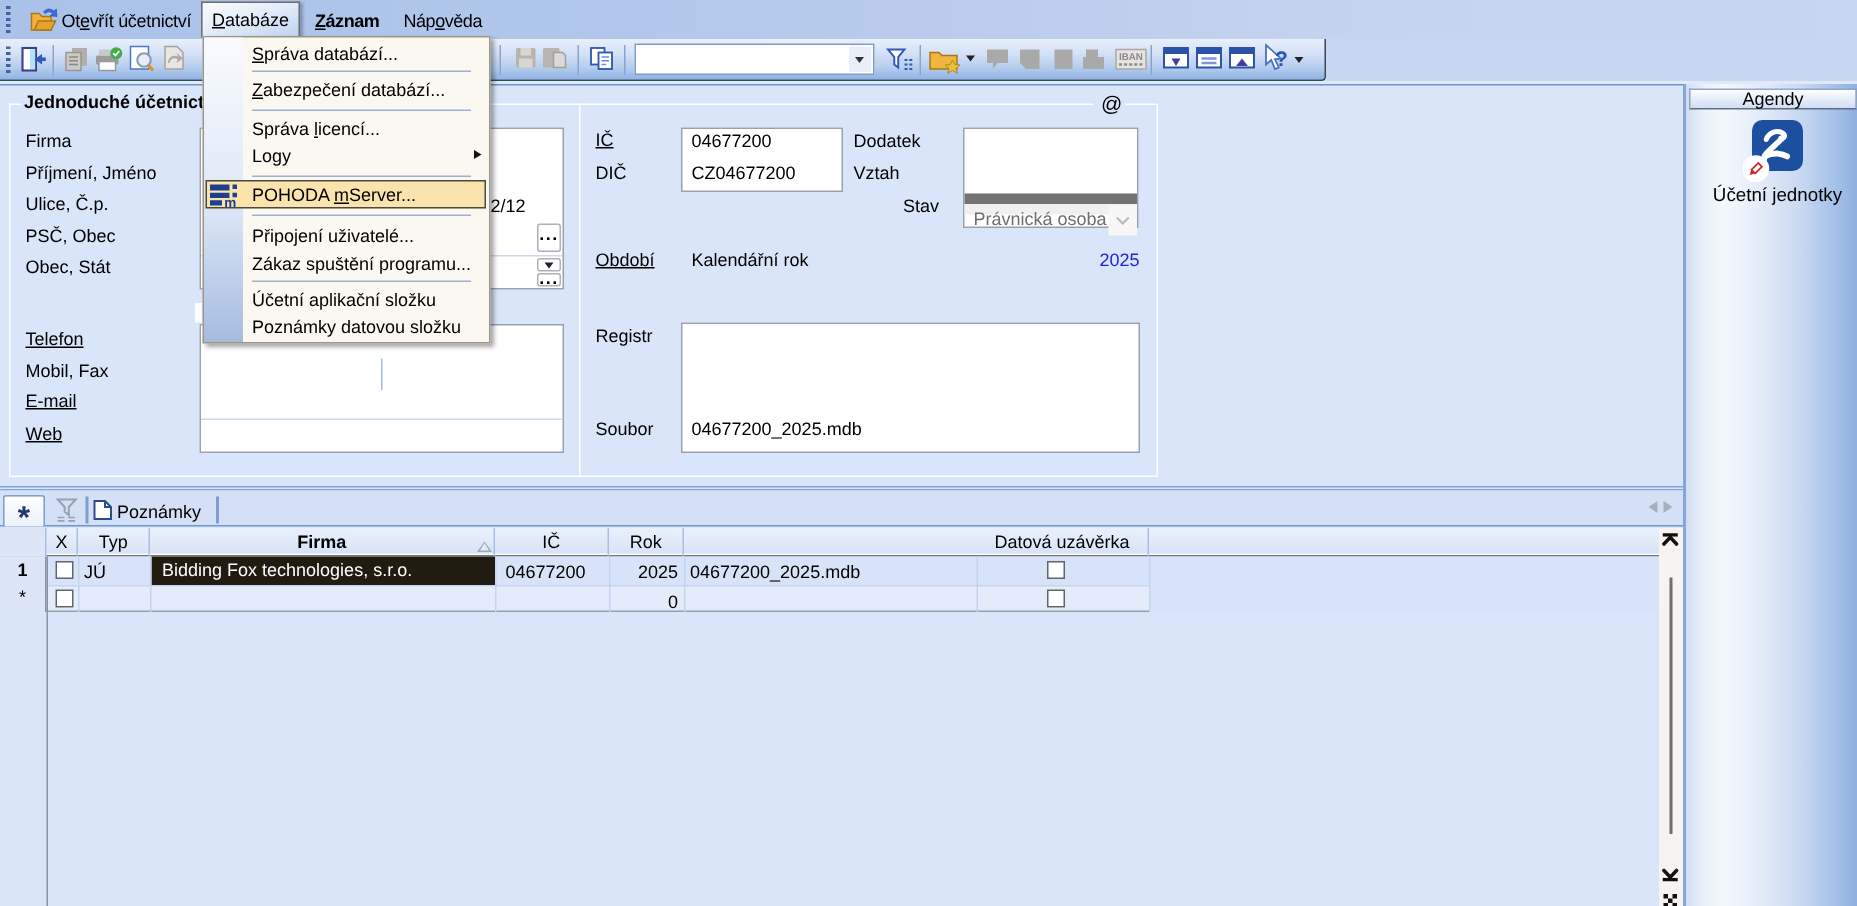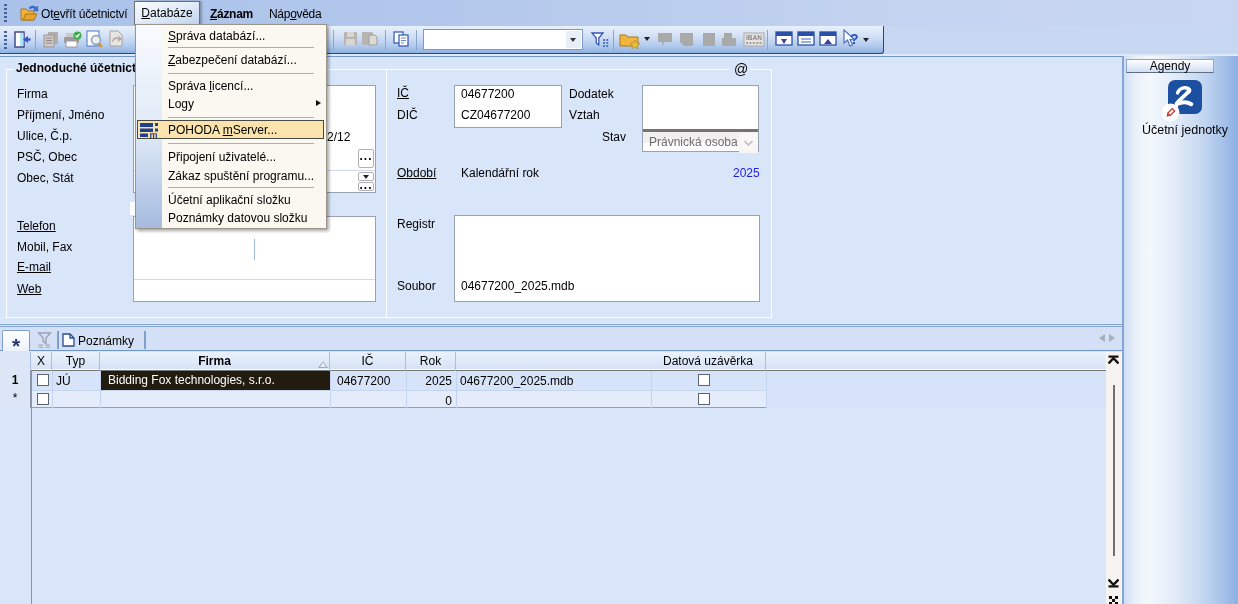--- a/index.html
+++ b/index.html
@@ -154,21 +154,21 @@
 
 <div class="a" style="left:397px;top:86px"><u>IČ</u></div>
 <div class="a" style="left:397px;top:108px">DIČ</div>
 <div class="a" style="left:454px;top:85px;width:108px;height:43px;background:#fff;border:1px solid #98a2b0"></div>
 <div class="a" style="left:461px;top:87px">04677200</div>
 <div class="a" style="left:461px;top:108px">CZ04677200</div>
 <div class="a" style="left:569px;top:87px">Dodatek</div>
 <div class="a" style="left:569px;top:108px">Vztah</div>
 <div class="a" style="left:602px;top:130px">Stav</div>
 <div class="a" style="left:642px;top:85px;width:117px;height:67px;background:#fff;border:1px solid #98a2b0"></div>
-<div class="a" style="left:643px;top:129px;width:115px;height:14px;background:#f1eff0;border-top:3px solid #737373;color:#6e6e6e;line-height:21px;padding-left:6px">Právnická osoba
+<div class="a" style="left:643px;top:129px;width:115px;height:14px;background:#f1eff0;border-top:7px solid #737373;color:#6e6e6e;line-height:21px;padding-left:6px">Právnická osoba
   <div class="a" style="right:0;top:1px;width:19px;height:20px;background:#f8f6f7">
     <svg width="19" height="20" viewBox="0 0 19 20">
         <path d="M5.5 8 L9.5 12 L13.5 8" stroke="#b4bac2" stroke-width="1.4" fill="none"></path>
       </svg>
   </div>
 </div>
 <div class="a" style="left:397px;top:166px"><u>Období</u></div>
 <div class="a" style="left:461px;top:166px">Kalendářní rok</div>
 <div class="a" style="left:733px;top:166px;color:#2222dd">2025</div>
 
@@ -251,21 +251,21 @@
       <rect x="7" y="1" width="3" height="3"></rect>
       <rect x="4" y="4" width="3" height="3"></rect>
       <rect x="1" y="7" width="3" height="3"></rect>
       <rect x="7" y="7" width="3" height="3"></rect>
     </g>
 </svg>
 
 <div class="a" style="left:1122px;top:56px;width:2px;height:548px;background:#86a6d8"></div>
 
 <div class="a" style="left:1124px;top:56px;width:114px;height:548px;background:linear-gradient(to right,#cfdef4 0%,#e9f0fa 10%,#f3f8fd 22%,#e2ebf8 45%,#c6d8f1 68%,#a4c0e9 88%,#8fafe2 100%)"></div>
-<div class="a" style="left:1126px;top:59px;width:88px;height:14px;background:linear-gradient(#fdfeff,#d0def3);border:1px solid #8ea6c8;border-bottom:1px solid #5f6e85;text-align:center;line-height:13px">Agendy</div>
+<div class="a" style="left:1126px;top:59px;width:112px;height:14px;background:linear-gradient(#fdfeff,#d0def3);border:1px solid #8ea6c8;border-bottom:1px solid #5f6e85;text-align:center;line-height:13px">Agendy</div>
 <svg class="a" style="left:1162px;top:80px" width="45" height="47" viewBox="0 0 45 47">
   <rect x="6" y="0" width="34" height="34" rx="7" fill="#1d4fa1"></rect>
   <g stroke="#fff" fill="none" stroke-linecap="round">
     <path d="M15.5 13 C17 8.5, 22.5 6.2, 26.5 8.8 C28.6 10.2, 27.6 12.2, 25.2 12.2" stroke-width="3.4"></path>
     <path d="M26.8 11.5 C23 15.5, 18.5 18.8, 15 23" stroke-width="3.8"></path>
     <path d="M14.5 24.2 C19.5 21.8, 25.5 21.8, 29.3 24.2" stroke-width="4"></path>
   </g>
   <path d="M10.5 28.5 L16.5 23.5 L15.5 29 Z" fill="#fff"></path>
   <circle cx="8.5" cy="32.5" r="9" fill="#fff"></circle>
   <g transform="rotate(-45 8.5 32.5)">

